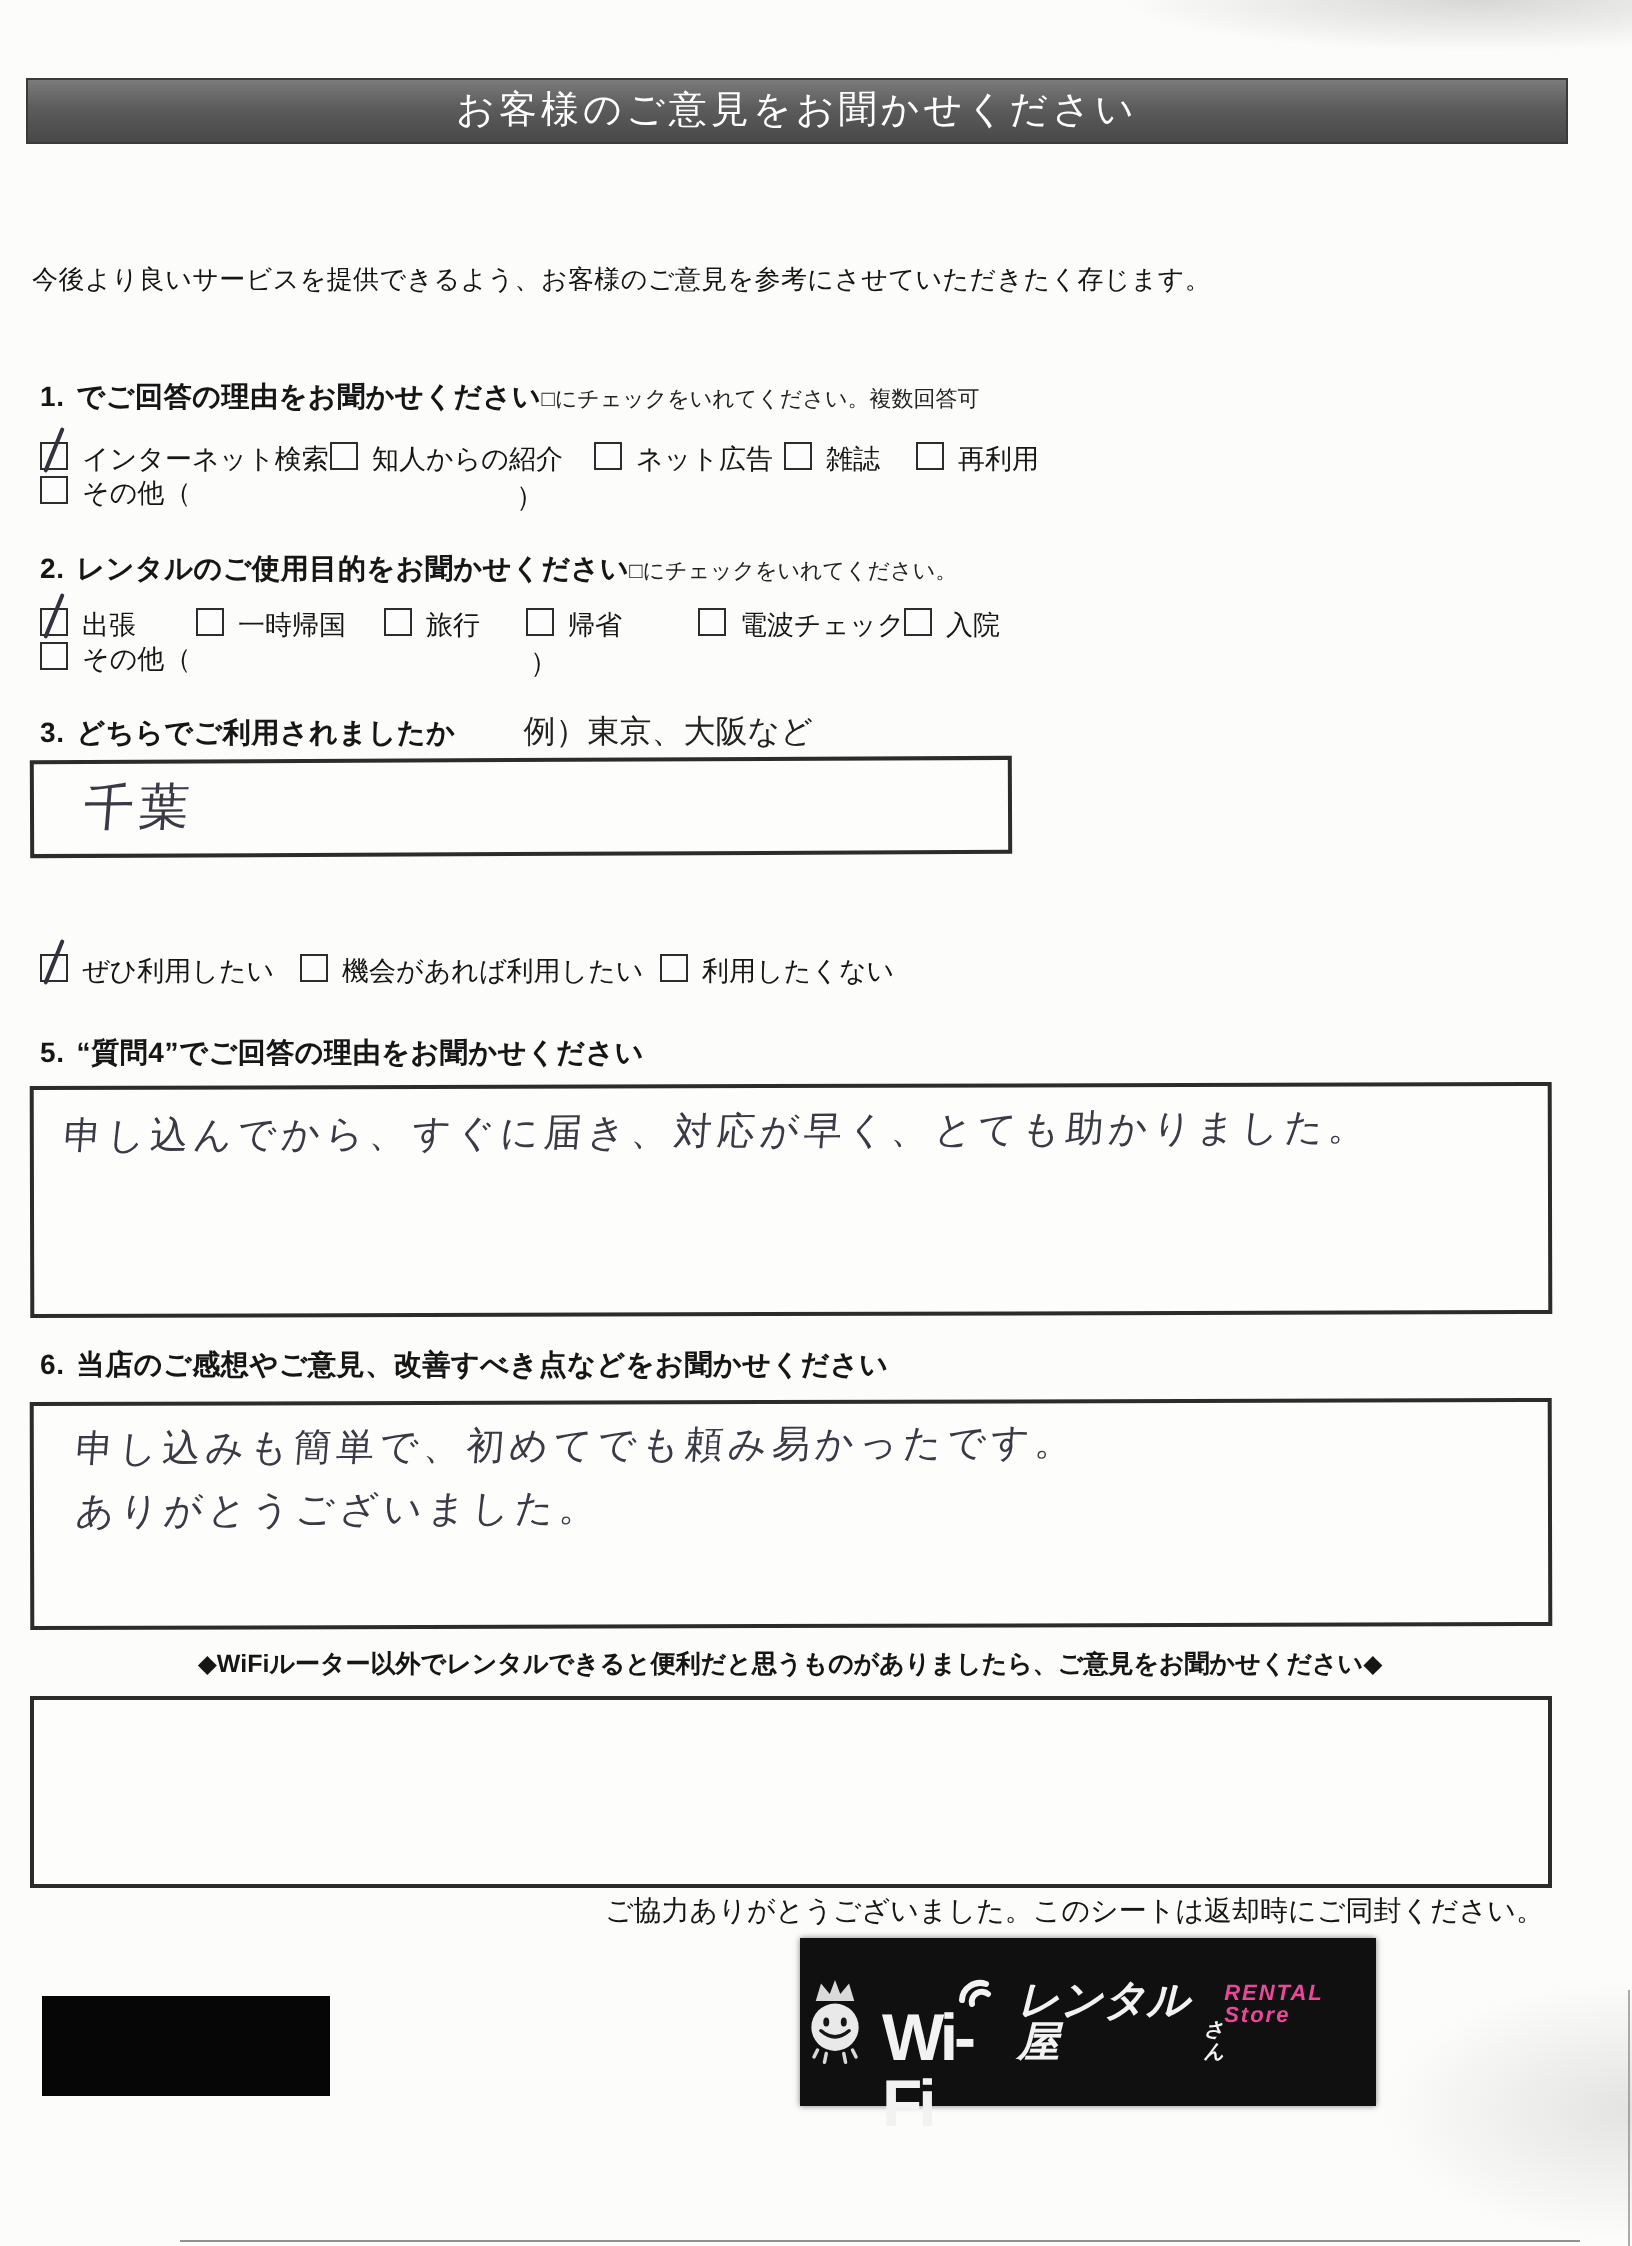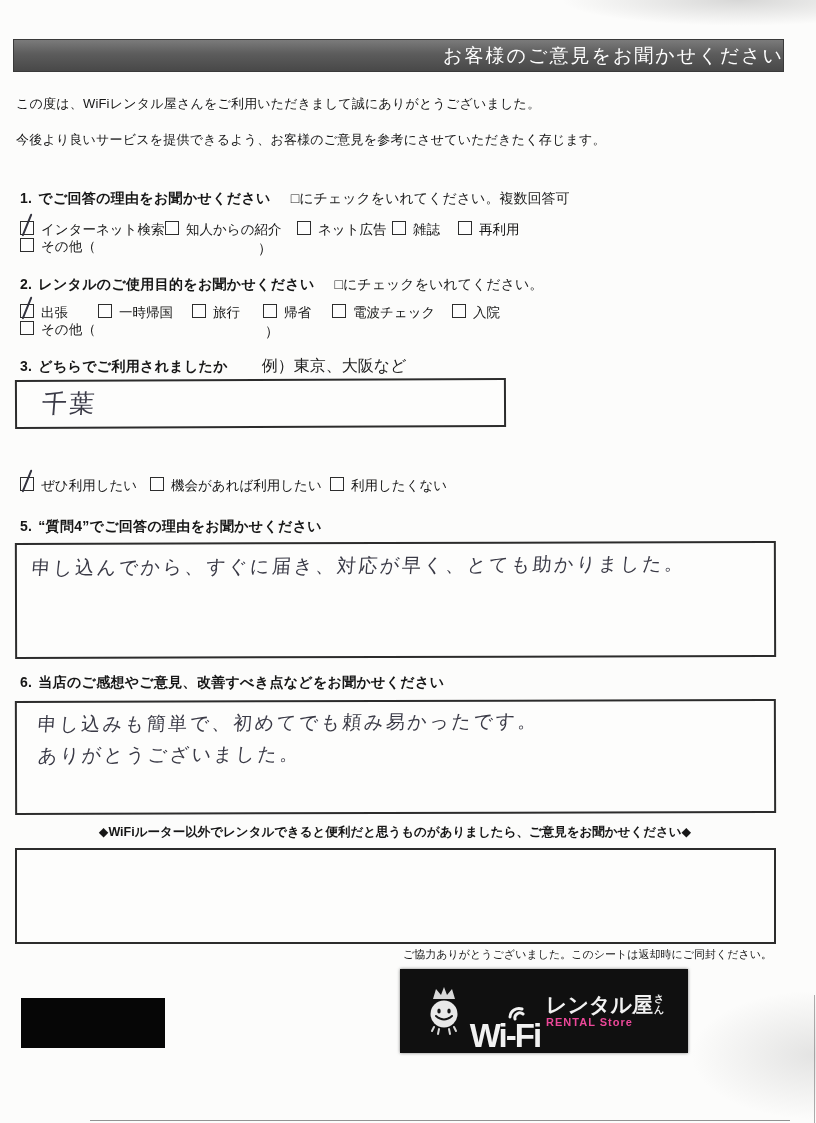--- a/index.html
+++ b/index.html
@@ -13,71 +13,70 @@
   .scan-blob{position:absolute;pointer-events:none;}
   .blob-tr{left:560px;top:0;width:256px;height:26px;background:radial-gradient(ellipse at 70% 0%,rgba(120,120,120,.28),rgba(120,120,120,0) 70%);}
   .blob-r{left:690px;top:990px;width:126px;height:130px;background:radial-gradient(ellipse at 100% 50%,rgba(140,140,140,.22),rgba(140,140,140,0) 70%);}
   .edge-line-bottom{position:absolute;left:90px;top:1120px;width:700px;height:1px;background:#6f6f6f;opacity:.75;}
   .edge-line-right{position:absolute;left:814px;top:995px;width:1px;height:128px;background:#8a8a8a;opacity:.7;}
 
   
   .title-bar{
     position:absolute;left:13px;top:39px;width:771px;height:33px;
     background:linear-gradient(180deg,#7d7d7d 0%,#5c5c5c 45%,#474747 100%);
-    color:#ffffff;text-align:right;line-height:33px;
+    color:#ffffff;text-align:center;line-height:33px;
     font-size:19px;font-weight:500;letter-spacing:2px;
     box-shadow:0 0 0 1px #3a3a3a inset;
   }
 
   .intro{position:absolute;left:16px;font-size:13px;font-weight:500;color:#151515;letter-spacing:.2px;}
 
   .q-header{position:absolute;left:20px;font-size:14px;font-weight:600;color:#161616;letter-spacing:.3px;}
   .q-num{margin-right:6px;}
-  .q-hint{font-size:14px;font-weight:500;margin-left:20px;letter-spacing:0;color:#222;}
+  .q-hint{font-size:11px;font-weight:500;margin-left:0;letter-spacing:0;color:#222;}
 
   .opt{position:absolute;display:inline-flex;align-items:flex-start;font-size:13.5px;font-weight:500;color:#161616;}
   .cb{position:relative;display:inline-block;width:12px;height:12px;border:1.6px solid #2d2d2d;background:#fdfdfd;margin-right:7px;flex:0 0 auto;}
   .tick{position:absolute;left:5px;top:-9px;width:2.2px;height:24px;background:#33333f;transform:rotate(22deg);border-radius:2px;}
   .close-paren{position:absolute;font-size:14px;font-weight:500;color:#161616;}
 
   .answer-box{position:absolute;border:2px solid #2c2c2c;background:#fdfdfc;}
   .hand{position:absolute;font-family:"DejaVu Sans",sans-serif;color:#3a3a46;font-weight:400;letter-spacing:2.5px;transform:skewX(-5deg) rotate(-.4deg);white-space:nowrap;}
 
   .extra-prompt{position:absolute;left:0;top:824px;width:790px;text-align:center;font-size:12.5px;font-weight:600;color:#161616;}
 
-  .footer-note{position:absolute;right:44px;top:947px;font-size:11px;font-weight:500;color:#161616;}
+  .footer-note{position:absolute;right:44px;top:947px;font-size:14px;font-weight:500;color:#161616;}
 
   
   .logo{
     position:absolute;left:400px;top:969px;width:288px;height:84px;
     background:#101010;display:flex;align-items:center;justify-content:center;gap:6px;
     box-shadow:0 0 3px rgba(0,0,0,.5);
   }
   .logo-wifi{position:relative;color:#f2f2f2;font-weight:bold;font-size:33px;letter-spacing:-2px;line-height:1;padding-top:8px;margin-top:40px;}
   .wifi-arcs{position:absolute;left:36px;top:-8px;}
-  .logo-right{display:flex;flex-direction:column;line-height:1;}
+  .logo-right{display:flex;flex-direction:row;line-height:1;font-style:italic;}
   .logo-jp{color:#f2f2f2;font-size:21px;font-weight:bold;letter-spacing:0;display:flex;align-items:flex-end;}
   .jp-small{font-size:10px;margin-left:1px;line-height:1.05;display:inline-block;}
   .logo-en{color:#ec4899;font-size:11px;font-weight:bold;letter-spacing:1px;margin-top:2px;}
 
   .redacted{position:absolute;left:21px;top:998px;width:144px;height:50px;background:#060606;}
 </style>
 </head>
 <body>
 
 <div class="sheet">
 
   <div class="scan-blob blob-tr"></div>
   <div class="scan-blob blob-r"></div>
   <div class="edge-line-bottom"></div>
   <div class="edge-line-right"></div>
 
   <div class="title-bar">お客様のご意見をお聞かせください</div>
 
-  <div class="intro" style="top:95px">この度は、WiFiレンタル屋さんをご利用いただきまして誠にありがとうございました。</div>
   <div class="intro" style="top:131px">今後より良いサービスを提供できるよう、お客様のご意見を参考にさせていただきたく存じます。</div>
 
   <div class="q-header" style="top:190px">
     <span class="q-num">1.</span><span class="q-title">でご回答の理由をお聞かせください</span><span class="q-hint">□にチェックをいれてください。複数回答可</span>
   </div>
   <span class="opt" style="left:20px;top:221px">
     <span class="cb">
         <i class="tick"></i>
       </span>
     <span>インターネット検索</span>
@@ -118,21 +117,21 @@
     <span>一時帰国</span>
   </span>
   <span class="opt" style="left:192px;top:304px">
     <span class="cb"></span>
     <span>旅行</span>
   </span>
   <span class="opt" style="left:263px;top:304px">
     <span class="cb"></span>
     <span>帰省</span>
   </span>
-  <span class="opt" style="left:332px;top:304px">
+  <span class="opt" style="left:349px;top:304px">
     <span class="cb"></span>
     <span>電波チェック</span>
   </span>
   <span class="opt" style="left:452px;top:304px">
     <span class="cb"></span>
     <span>入院</span>
   </span>
   <span class="opt" style="left:20px;top:321px">
     <span class="cb"></span>
     <span>その他（</span>

